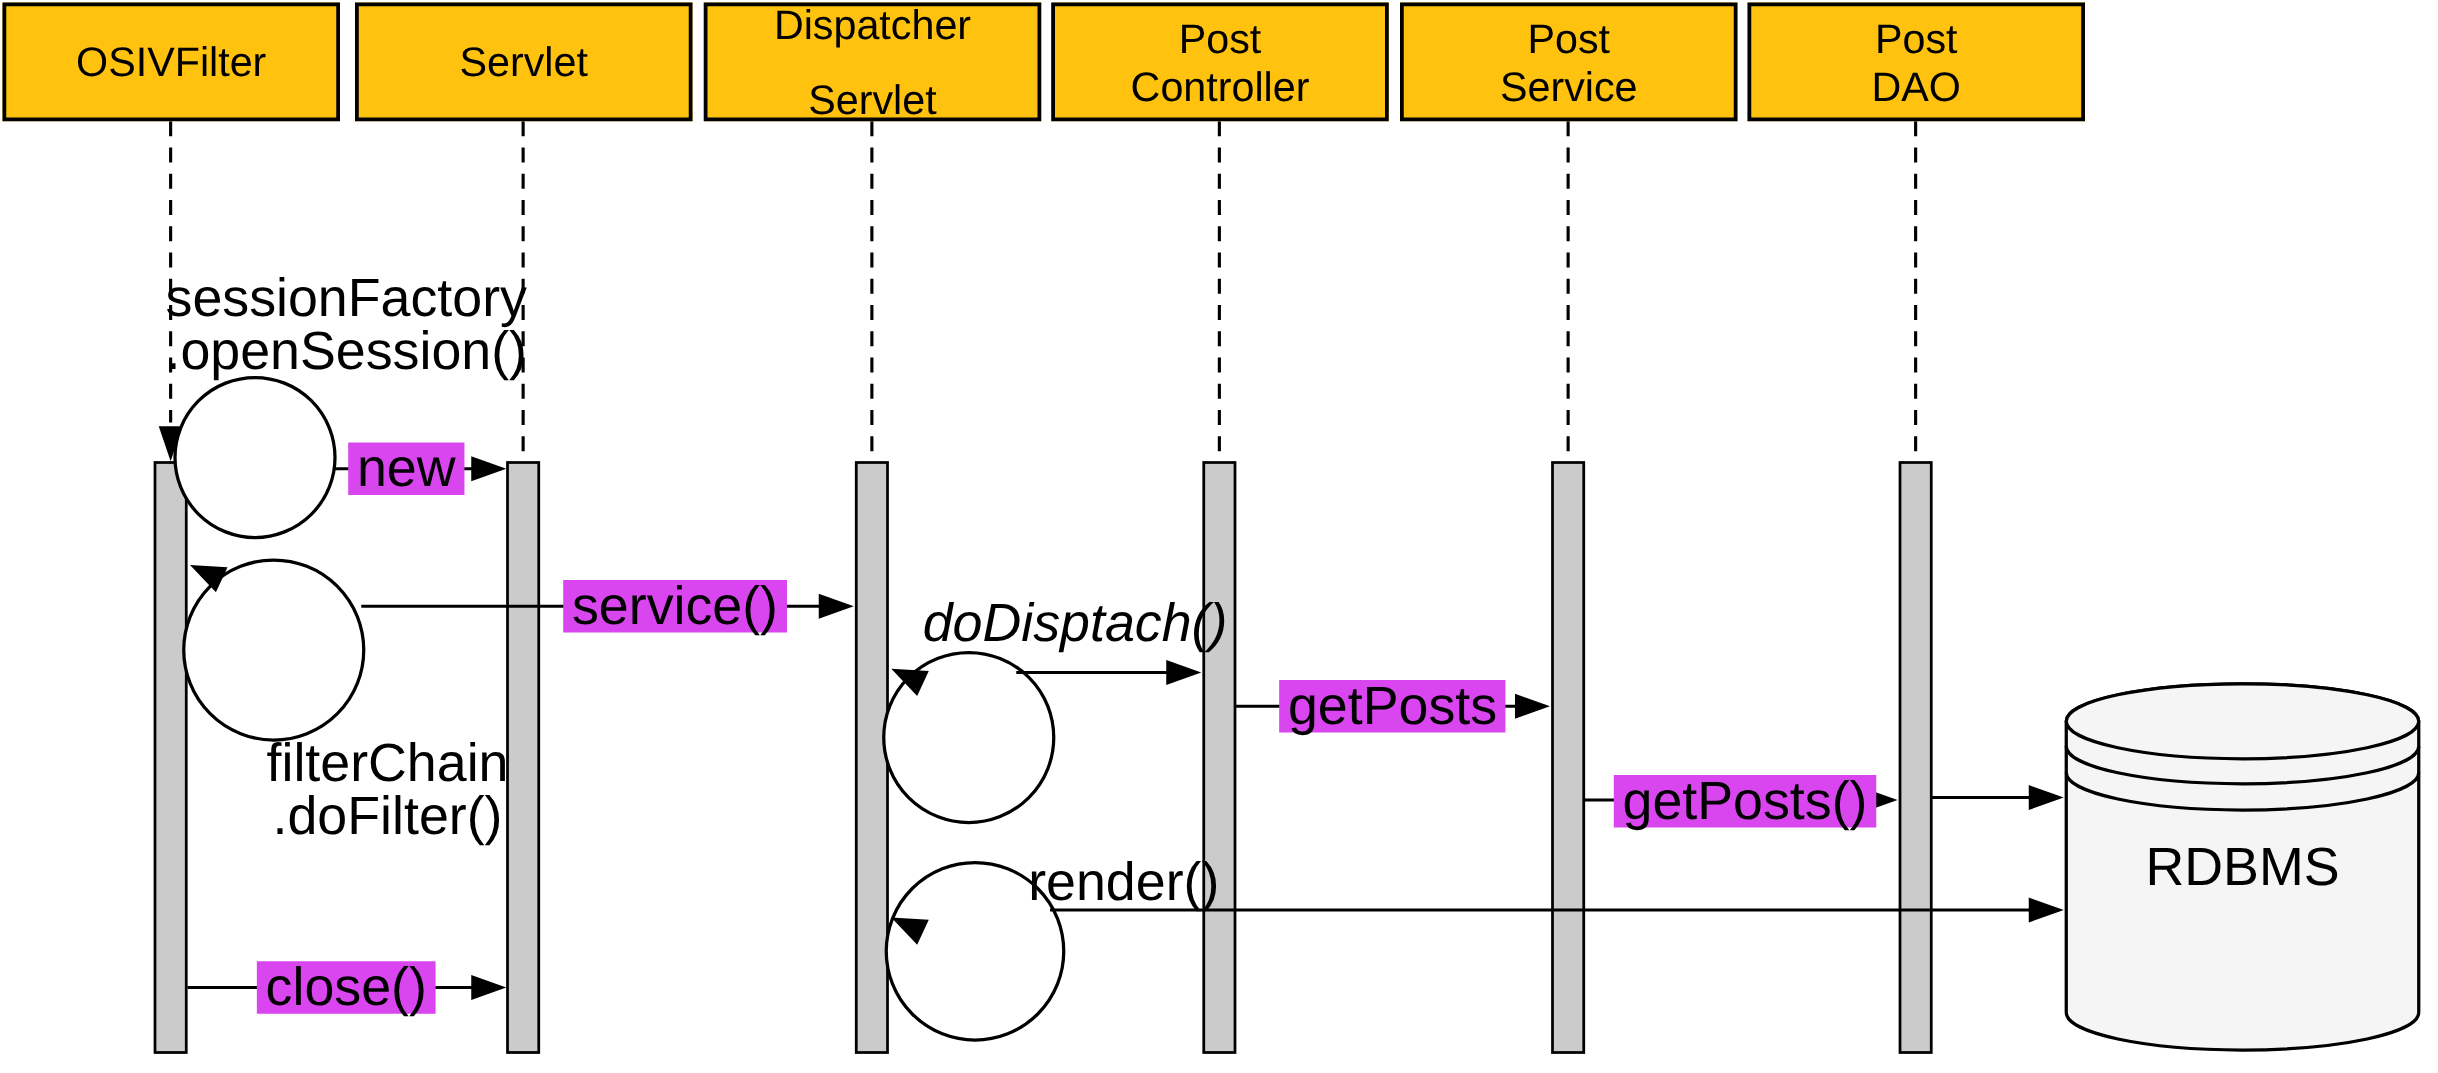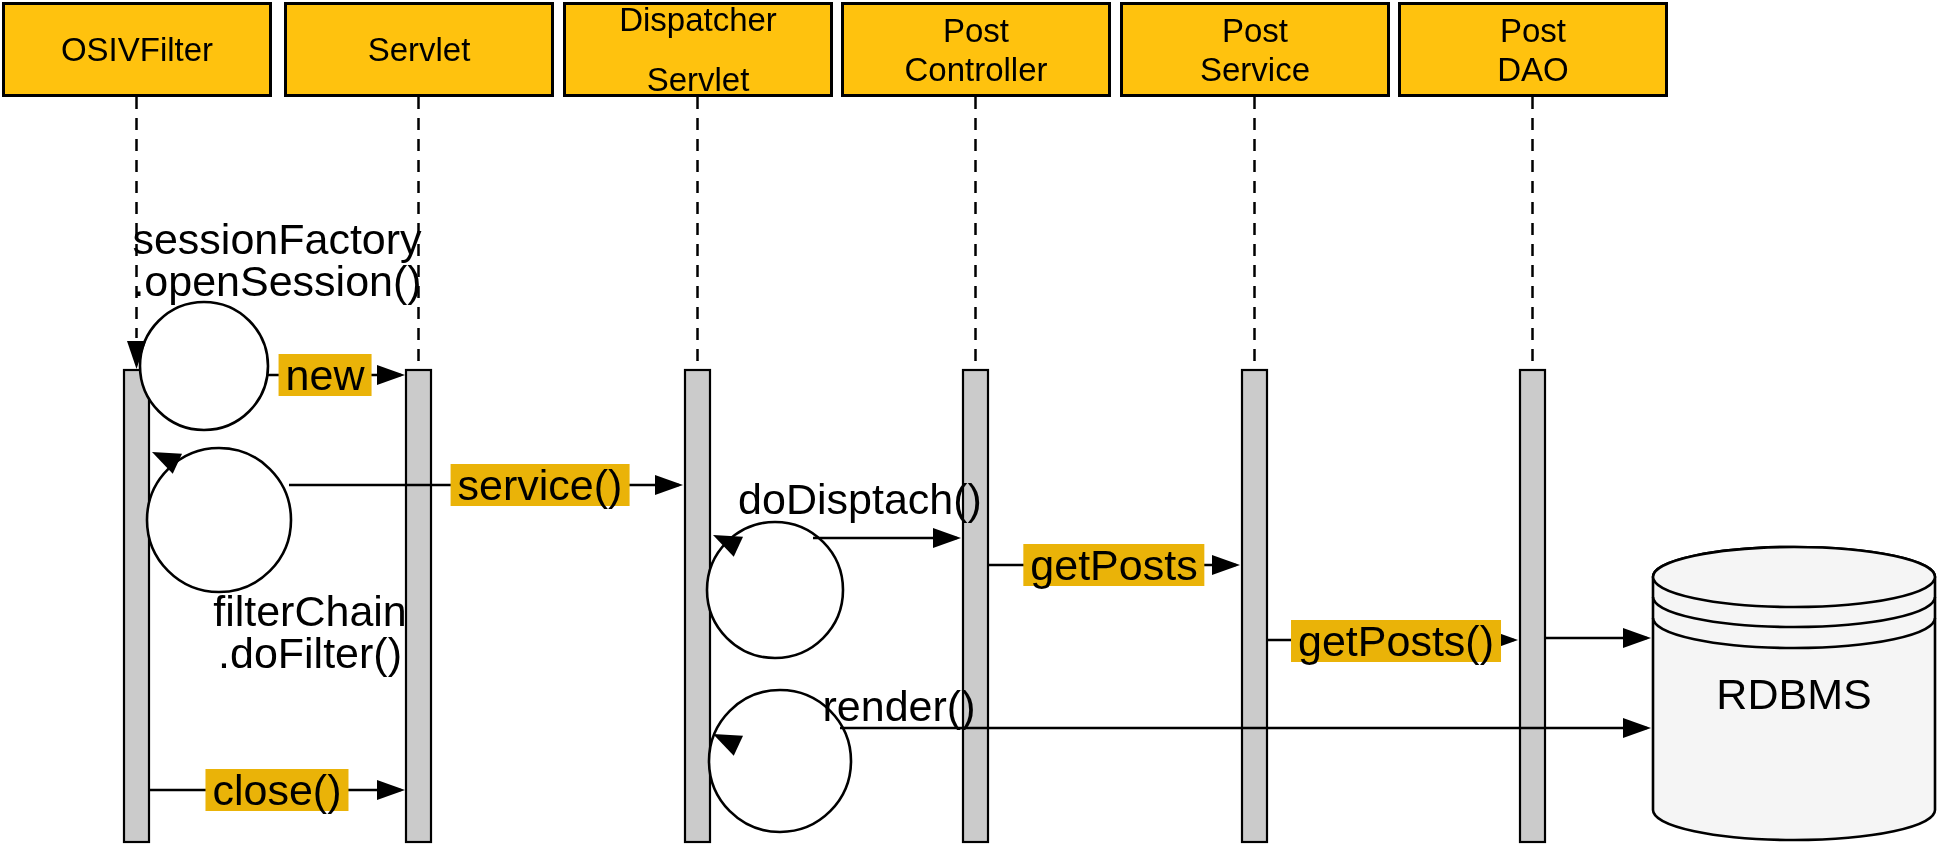--- a/index.html
+++ b/index.html
@@ -11,21 +11,21 @@
   .actor{
     position:absolute;top:2px;height:95px;width:270px;
     background:var(--actor_fill,#FFC20E);border:3px solid #000;box-sizing:border-box;
     display:flex;flex-direction:column;align-items:center;justify-content:center;
     font-size:33px;line-height:39px;text-align:center;
   }
   .lbl{
     position:absolute;transform:translate(-50%,-50%);
     font-size:43px;line-height:42px;white-space:nowrap;text-align:center;
   }
-  .onln{background:#eab308;padding:0 7px;}
+  .onln{background:#d946ef;padding:0 7px;}
   .twoline span{display:block;}
 </style>
 </head>
 <body>
 
 <div class="stage">
 
   <svg width="1950" height="858" viewBox="0 0 1950 858">
 
     <g stroke="#000" stroke-width="2.5" stroke-dasharray="12 9">
@@ -116,21 +116,21 @@
     <span>sessionFactory</span>
     <span>.openSession()</span>
   </div>
   <div class="lbl twoline" style="left:310px;top:632px;">
     <span>filterChain</span>
     <span>.doFilter()</span>
   </div>
 
   <div class="lbl onln" style="left:325px;top:375px;">new</div>
   <div class="lbl onln" style="left:540px;top:485px;">service()</div>
-  <div class="lbl" style="left:860px;top:499px;">doDisptach()</div>
+  <div class="lbl" style="left:860px;top:499px;font-style:italic;">doDisptach()</div>
   <div class="lbl onln" style="left:1114px;top:565px;">getPosts</div>
   <div class="lbl onln" style="left:1396px;top:641px;">getPosts()</div>
   <div class="lbl" style="left:899px;top:706px;">render()</div>
   <div class="lbl onln" style="left:277px;top:790px;">close()</div>
 
   <div class="lbl" style="left:1794px;top:694px;">RDBMS</div>
 
 </div>
 
 </body></html>

